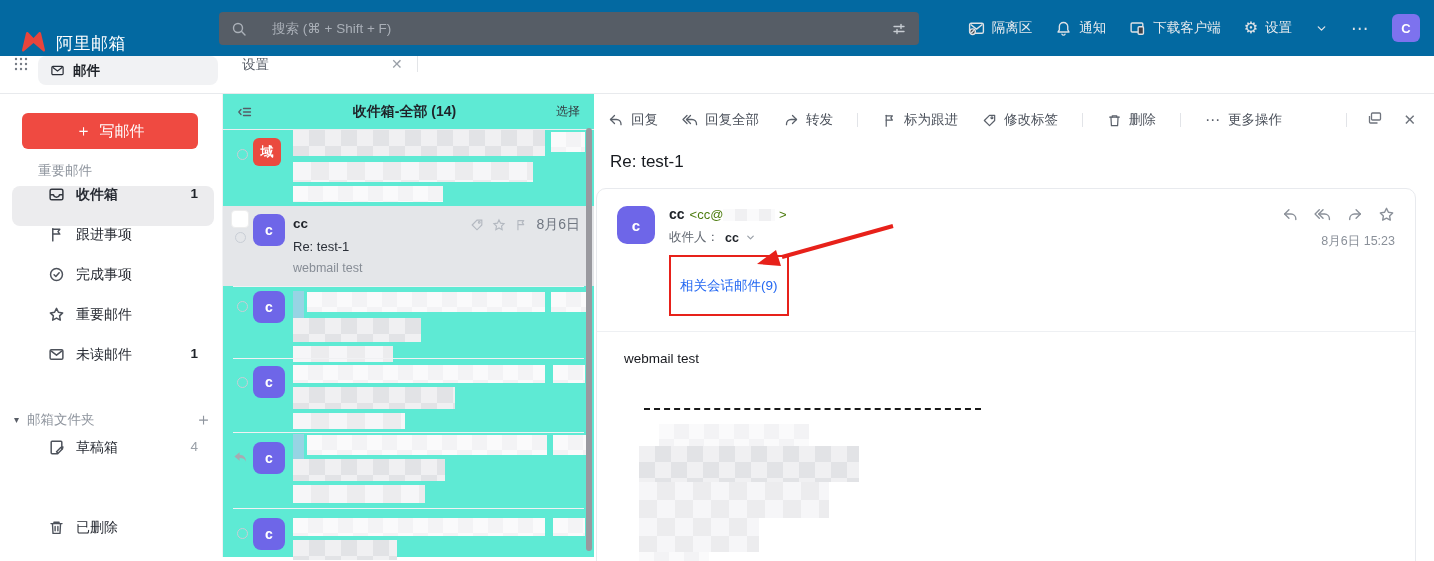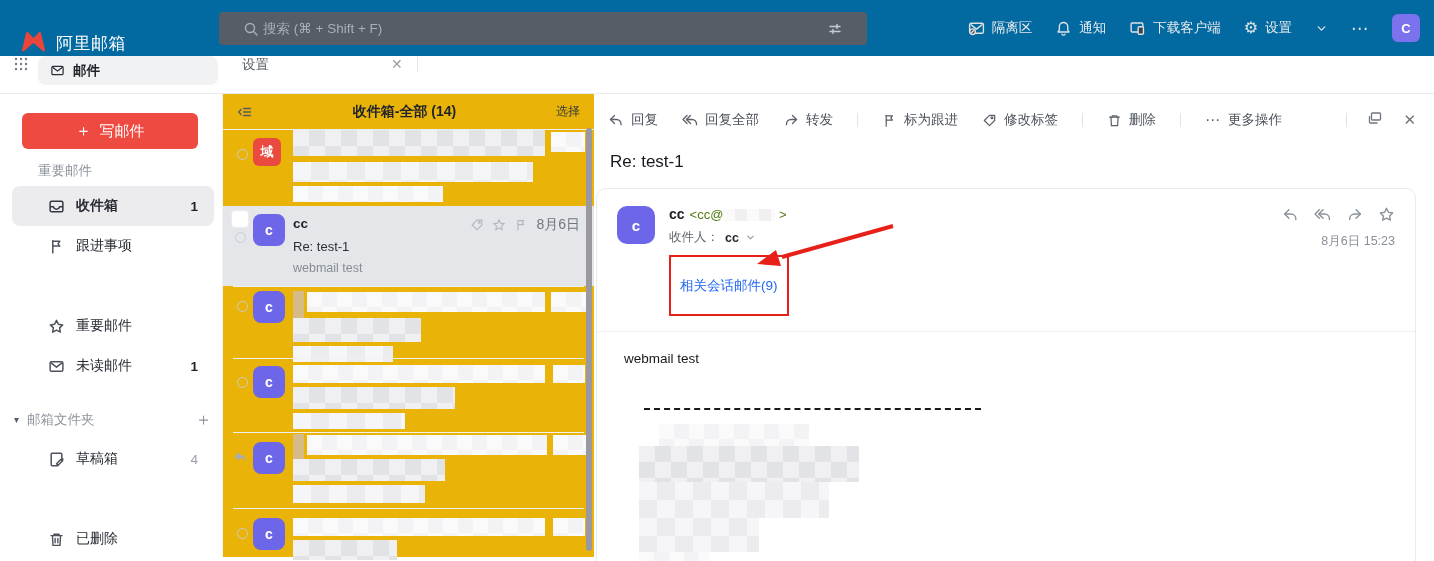--- a/index.html
+++ b/index.html
@@ -5,22 +5,22 @@
   * { margin:0; padding:0; box-sizing:border-box; }
   html,body { width:1434px; height:561px; overflow:hidden; background:#fff;
     font-family:"Liberation Sans","DejaVu Sans",sans-serif; }
   .app { position:relative; width:1434px; height:561px; }
 
   
   .topbar { position:absolute; left:0; top:0; width:100%; height:56px; background:#0369a1;
     display:flex; align-items:flex-end; }
   .brand { display:flex; align-items:center; gap:9px; padding-left:20px; width:219px; }
   .brand-name { color:#fff; font-size:17px; letter-spacing:.5px; }
-  .searchbox { position:absolute; left:219px; top:12px; width:648px; height:33px; background:#565d66;
-    border-radius:4px; display:flex; align-items:center; padding:0 24px; gap:4px; }
+  .searchbox { position:absolute; left:219px; top:12px; width:700px; height:33px; background:#565d66;
+    border-radius:4px; display:flex; align-items:center; padding:0 12px; gap:25px; }
   .searchbox input { flex:1; background:transparent; border:none; outline:none; color:#e7e9ec; font-size:13.5px; }
   .searchbox input::placeholder { color:#a9afb7; }
   .top-right { position:absolute; right:14px; top:0; height:56px; display:flex; align-items:center; gap:23px; }
   .top-item { display:flex; align-items:center; gap:7px; color:#e9ebee; font-size:13.5px; cursor:default; }
   .top-ico { display:flex; color:#dfe2e6; }
   .gear-glyph { font-size:16px; line-height:1; color:#dfe2e6; }
   .ellipsis { color:#dfe2e6; font-size:17px; letter-spacing:1px; }
   .avatar-top { width:28px; height:28px; border-radius:6px; background:#7d72ee; color:#fff;
     font-size:13px; font-weight:bold; display:flex; align-items:center; justify-content:center; }
 
@@ -35,33 +35,33 @@
   .tab-divider { width:1px; height:16px; background:#e3e5e8; margin-left:14px; }
 
   
   .sidebar { position:absolute; left:0; top:94px; width:222px; bottom:0; background:#fff; }
   .compose-btn { position:absolute; left:22px; top:19px; width:176px; height:36px; background:#ef4a41;
     border:none; border-radius:6px; color:#fff; font-size:15px; display:flex; align-items:center;
     justify-content:center; gap:8px; cursor:pointer; }
   .compose-plus { font-size:16px; font-weight:400; }
   .side-section { position:absolute; left:38px; color:#8f959e; font-size:13.5px; }
   .side-item { position:absolute; left:12px; width:202px; height:40px; border-radius:8px;
-    display:flex; align-items:center; padding:0 16px 0 36px; gap:11px; color:#272b33; font-size:14px; }
+    display:flex; align-items:flex-start; padding:0 16px 0 36px; gap:11px; color:#272b33; font-size:14px; }
   .side-item .lbl { flex:1; }
   .side-item.active { background:#ececee; font-weight:bold; }
   .side-ico { display:flex; color:#4d525b; }
   .cnt-dark { font-weight:bold; color:#1f2329; font-size:13.5px; }
   .cnt-gray { color:#9aa0a8; font-size:13.5px; }
   .folder-head { position:absolute; left:14px; width:198px; display:flex; align-items:center; gap:8px;
     color:#8f959e; font-size:13.5px; }
   .folder-head .plus { margin-left:auto; color:#8f959e; font-size:17px; }
   .caret { color:#585d66; font-size:10px; }
 
   
-  .maillist { position:absolute; left:222px; top:94px; width:372px; bottom:4px; background:#eab308;
+  .maillist { position:absolute; left:222px; top:94px; width:372px; bottom:4px; background:#5eead4;
     border-left:1px solid #f1f2f4; }
   .list-head { position:absolute; left:0; top:0; width:100%; height:36px; border-bottom:1px solid #ebedf0;
     display:flex; align-items:center; padding:0 14px; }
   .list-title { flex:1; text-align:center; color:#1f2329; font-size:14px; font-weight:600; }
   .list-select { color:#33383f; font-size:12px; }
   .collapse-ico { color:#565c66; display:flex; }
   .row-sep { position:absolute; left:10px; right:10px; height:1px; background:#f0f1f3; }
   .radio { position:absolute; width:11px; height:11px; border:1.5px solid #c9ced6; border-radius:50%; }
   .avatar-sm { position:absolute; border-radius:8px; color:#fff; display:flex; align-items:center;
     justify-content:center; font-weight:bold; }
@@ -247,20 +247,29 @@
       <span class="cnt-dark">1</span>
     </div>
     <div class="side-item" style="top:132px;">
       <span class="side-ico">
         <svg width="17" height="17" viewBox="0 0 16 16" fill="none" stroke="#4d525b" stroke-width="1.4" stroke-linejoin="round" stroke-linecap="round">
           <path d="M4.5 14V2.5"></path>
             <path d="M4.5 3h6.6l-1.7 2.3 1.7 2.3H4.5"></path>
         </svg>
       </span>
       <span class="lbl">跟进事项</span>
+    </div>
+    <div class="side-item" style="top:172px;">
+      <span class="side-ico">
+        <svg width="17" height="17" viewBox="0 0 16 16" fill="none" stroke="#4d525b" stroke-width="1.4" stroke-linecap="round" stroke-linejoin="round">
+          <circle cx="8" cy="8" r="5.6"></circle>
+            <polyline points="5.7,8.2 7.4,9.9 10.5,6.4"></polyline>
+        </svg>
+      </span>
+      <span class="lbl">完成事项</span>
     </div>
     <div class="side-item" style="top:212px;">
       <span class="side-ico">
         <svg width="17" height="17" viewBox="0 0 16 16" fill="none" stroke="#4d525b" stroke-width="1.4" stroke-linejoin="round">
           <path d="M8 2.2l1.8 3.7 4 .6-2.9 2.8.7 4L8 11.4l-3.6 1.9.7-4L2.2 6.5l4-.6z"></path>
         </svg>
       </span>
       <span class="lbl">重要邮件</span>
     </div>
     <div class="side-item" style="top:252px;">

